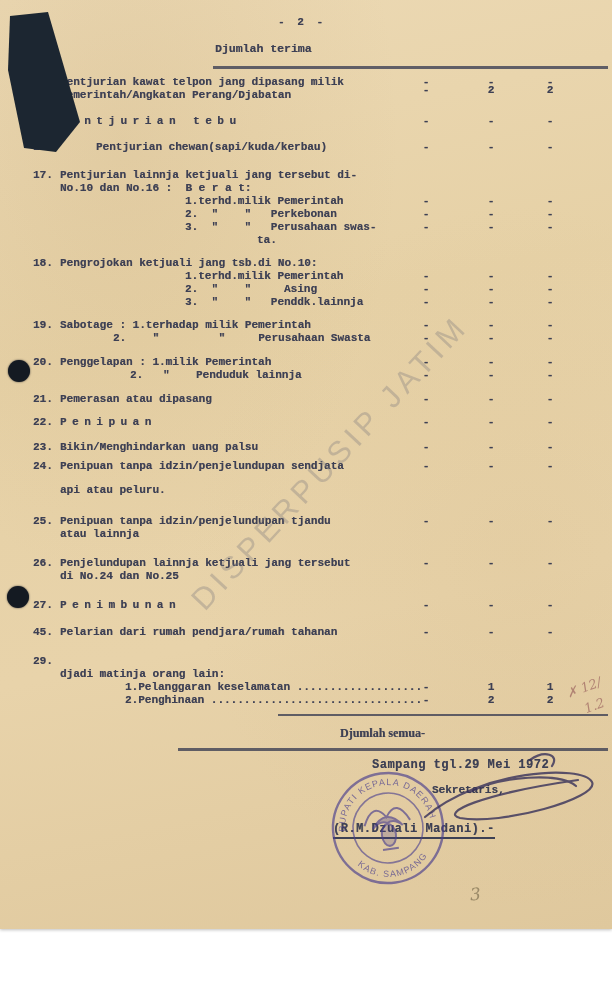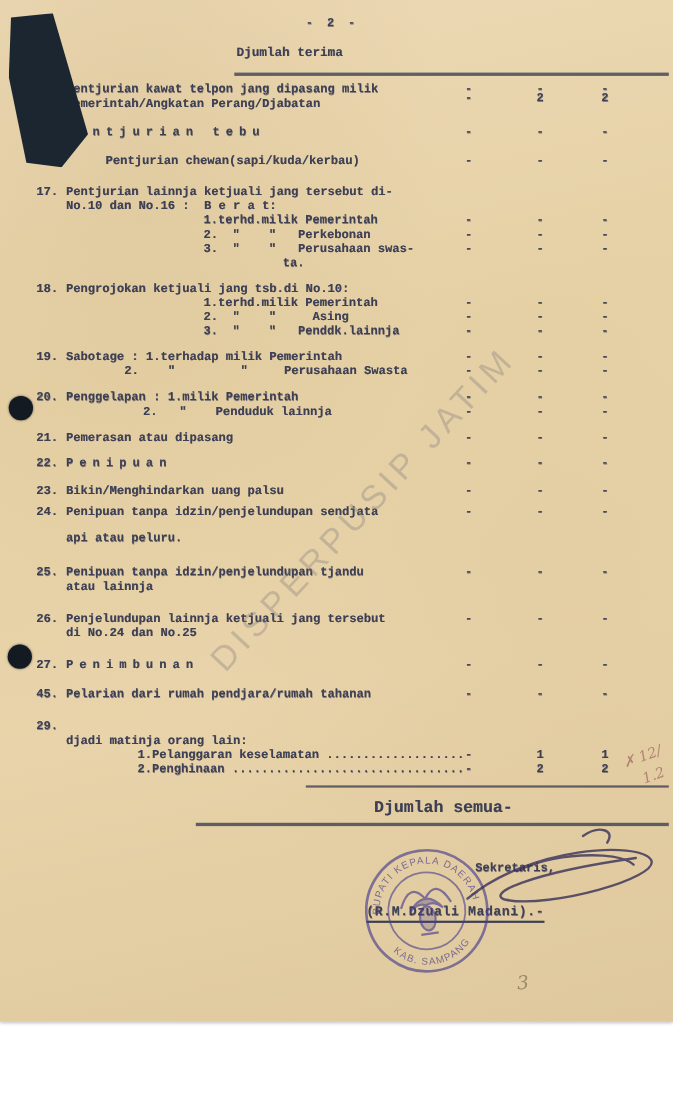--- a/index.html
+++ b/index.html
@@ -19,21 +19,21 @@
   .sp{letter-spacing:.5em;}
   .val{position:absolute;width:24px;text-align:center;font-weight:700;white-space:pre;}
   .c0{left:414px}.c1{left:479px}.c2{left:538px}
   .rule{position:absolute;background:var(--ink,#3d4054);opacity:.8;z-index:3;}
   .pagenum{position:absolute;top:16px;left:278px;letter-spacing:3px;z-index:3;}
   .hdr-label{position:absolute;top:42px;left:215px;font-size:11.5px;z-index:3;}
   .hdr-line{position:absolute;top:42px;left:0;width:612px;z-index:3;}
   .watermark{position:absolute;left:110px;top:445px;width:440px;text-align:center;
     transform:rotate(-47deg);font-family:"Liberation Sans",sans-serif;font-size:31px;
     font-weight:500;letter-spacing:5px;color:rgba(120,118,124,.33);white-space:nowrap;z-index:6;}
-  .total-label{position:absolute;top:726px;left:340px;font-size:15px;z-index:3;}
+  .total-label{position:absolute;top:726px;left:340px;font-size:12px;z-index:3;font-family:Liberation Serif, serif;}
   .total-line{position:absolute;top:726px;left:0;width:612px;z-index:3;}
   .sig{position:absolute;z-index:3;}
   .sig-name{border-bottom:2px solid var(--ink,#3d4054);padding-bottom:1px;
     font-size:12px;letter-spacing:.5px;font-weight:700;}
   .stamp{position:absolute;left:329px;top:769px;width:118px;height:118px;z-index:7;
          transform:rotate(-8deg);opacity:.82;}
   .scribble{position:absolute;left:330px;top:742px;z-index:8;}
   .hole{position:absolute;width:22px;height:22px;border-radius:50%;
         background:var(--hole,#141a22);box-shadow:0 0 2px rgba(20,25,35,.8);z-index:9;}
   .torn{position:absolute;left:0;top:0;width:100px;height:165px;background:#1c2631;z-index:9;
@@ -246,20 +246,21 @@
       </div>
 
     <div class="rule" style="top:714px;left:278px;width:330px;height:2px;"></div>
     <div class="total-line">
       <span class="total-label ink" style="top:0;">Djumlah semua-</span>
       <span class="val c0 ink" style="top:726px;"></span>
 
     </div>
     <div class="rule" style="top:748px;left:178px;width:430px;height:3px;"></div>
 
+    <div class="sig ink" style="top:758px;left:372px;font-size:12px;letter-spacing:.5px;">Sampang tgl.29 Mei 1972</div>
     <div class="sig ink" style="top:784px;left:432px;">Sekretaris,</div>
     <div class="sig ink sig-name" style="top:822px;left:333px;">(R.M.Dzuali Madani).-</div>
 
     <svg class="stamp" viewBox="0 0 118 118">
       <circle cx="59" cy="59" r="55" fill="none" stroke="#4a3f8f" stroke-width="2.4" opacity=".8"></circle>
       <circle cx="59" cy="59" r="35" fill="none" stroke="#4a3f8f" stroke-width="1.6" opacity=".75"></circle>
       <defs>
         <path id="arcTop" d="M 16,59 A 43,43 0 0 1 102,59"></path>
         <path id="arcBot" d="M 13,62 A 46,46 0 0 0 105,62"></path>
       </defs>

